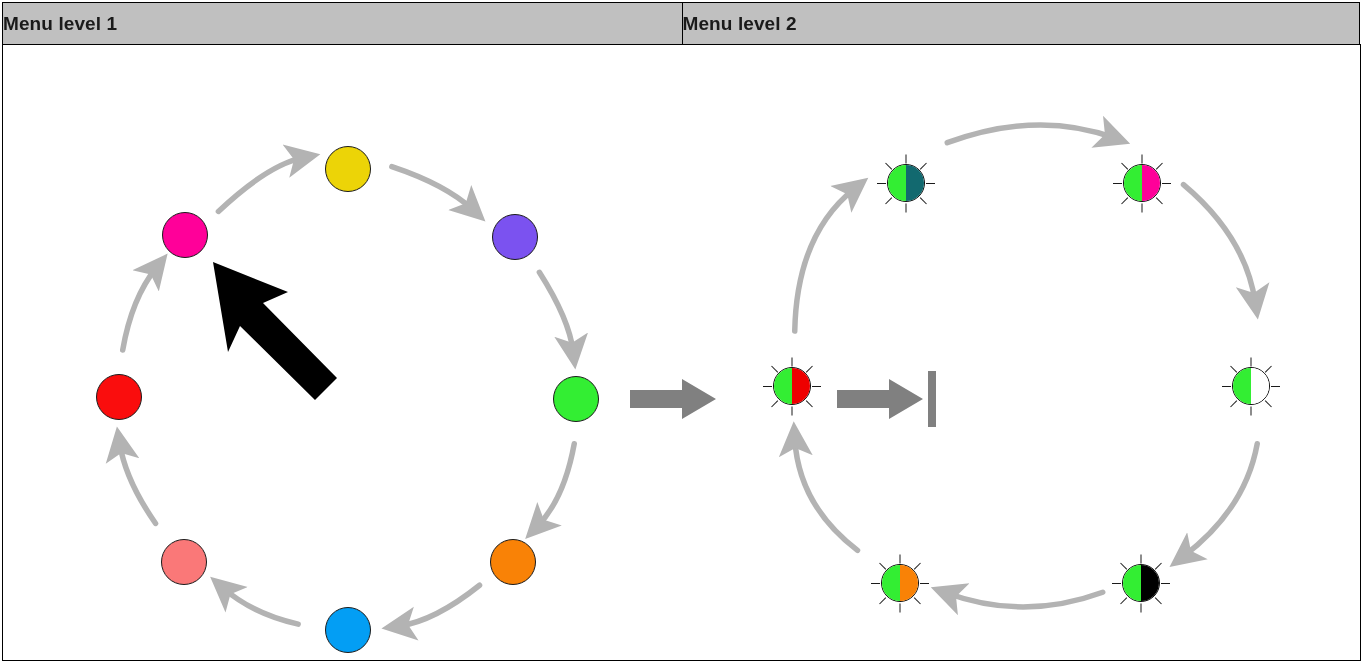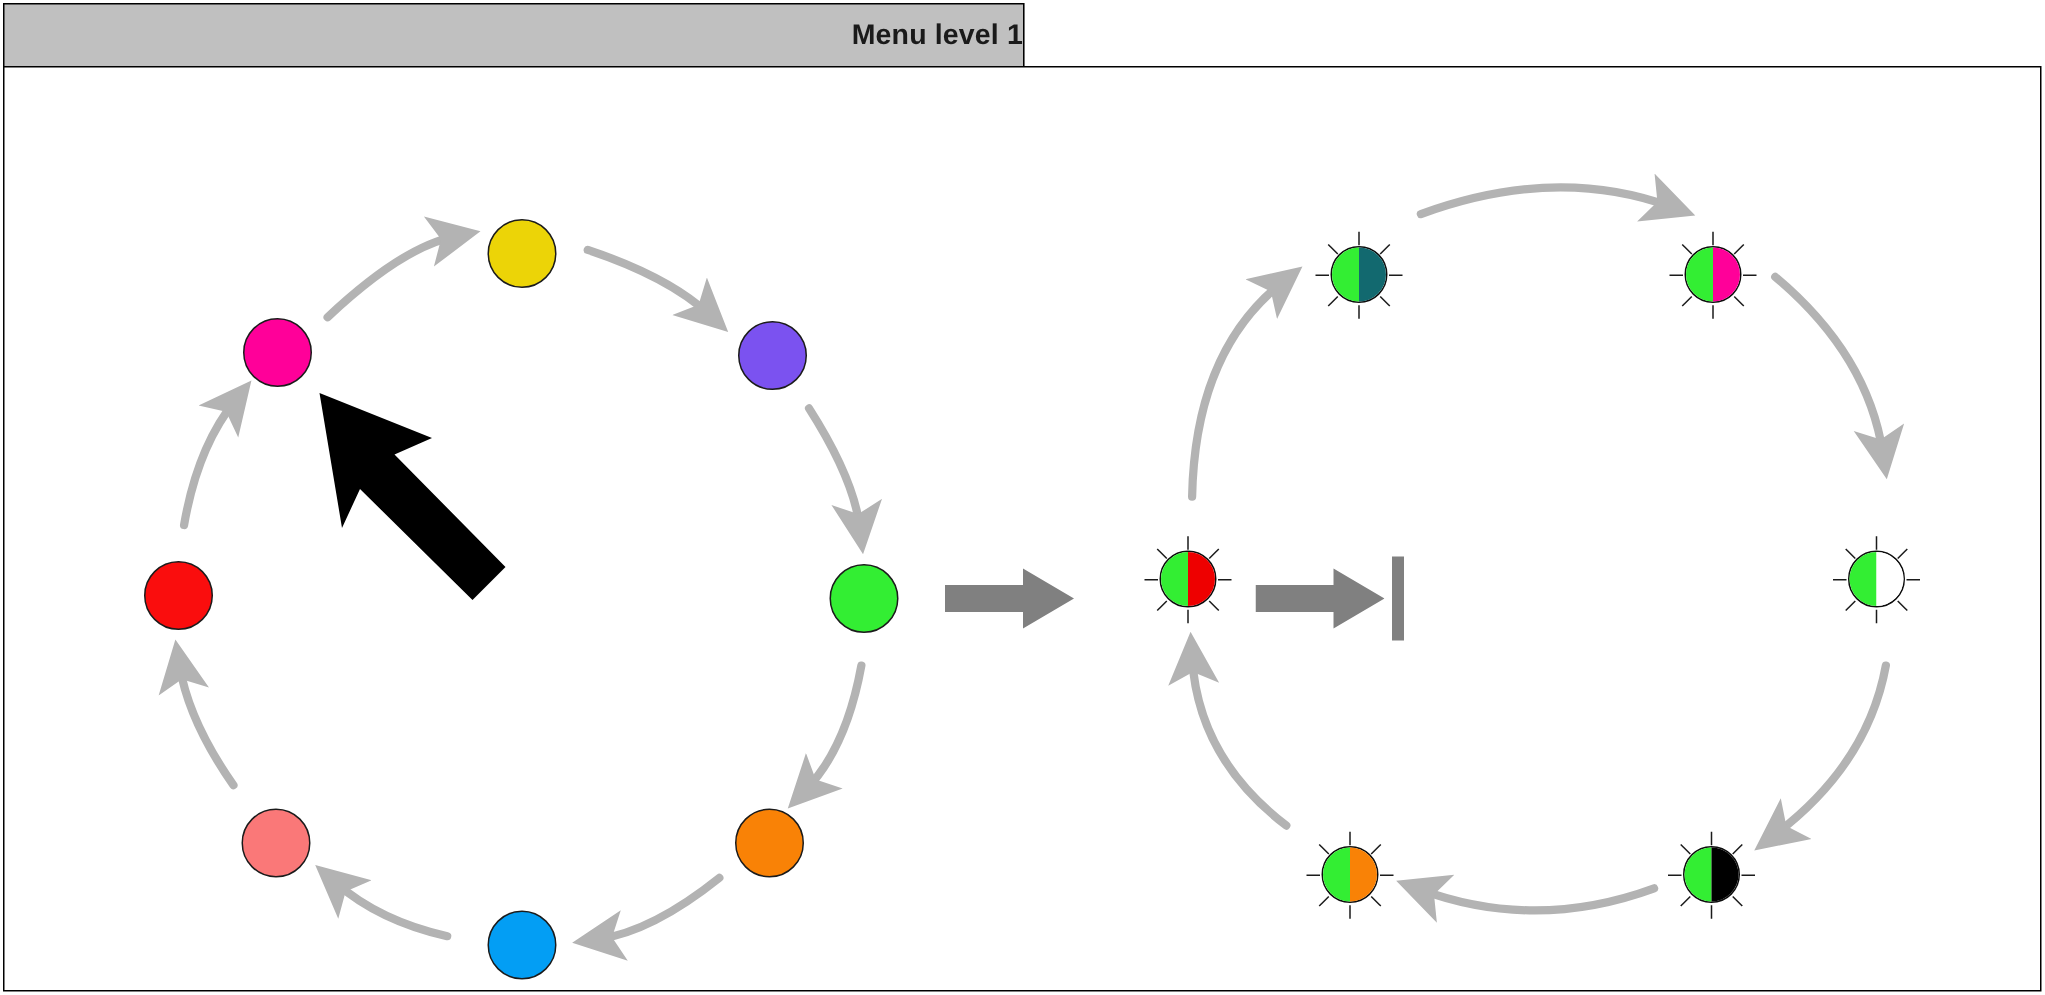--- a/index.html
+++ b/index.html
@@ -27,21 +27,21 @@
     height: 44px;
     display: flex;
     box-sizing: border-box;
   }
   .header-cell {
     background: #c0c0c0;
     border: 1.5px solid #000000;
     box-sizing: border-box;
     display: flex;
     align-items: center;
-    justify-content: flex-end;
+    justify-content: flex-start;
     font-size: 19px;
     font-weight: bold;
     color: #1a1a1a;
     letter-spacing: 0.1px;
   }
   .header-cell.left  { width: 681px; }
   .header-cell.right { width: 678px; margin-left: -1.5px; }
 
   
   .body-row {
@@ -133,20 +133,23 @@
   }
 </style>
 </head>
 <body>
 
 <div id="page">
 
   <div class="header-row">
     <div class="header-cell left">
       <span>Menu level 1</span>
+    </div>
+    <div class="header-cell right">
+      <span>Menu level 2</span>
     </div>
   </div>
 
   <div class="body-row">
 
     <div class="panel left">
 
       <svg class="layer" viewBox="0 0 681 617">
         <defs>
           <marker id="ah1" markerWidth="7" markerHeight="7" refX="3.2" refY="3.5" orient="auto" markerUnits="strokeWidth">

